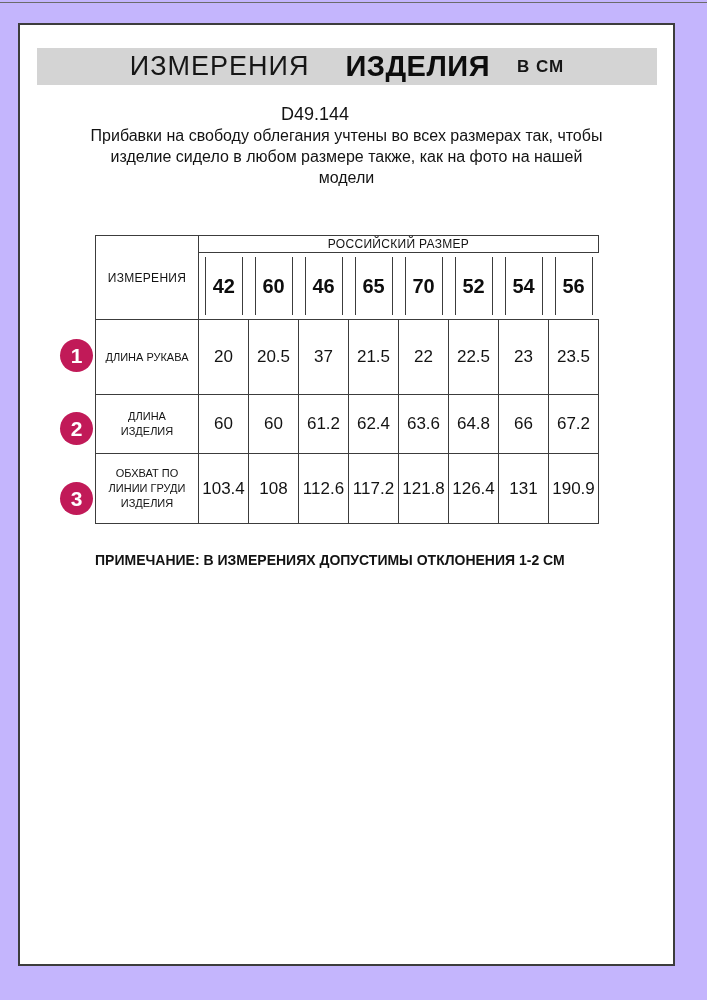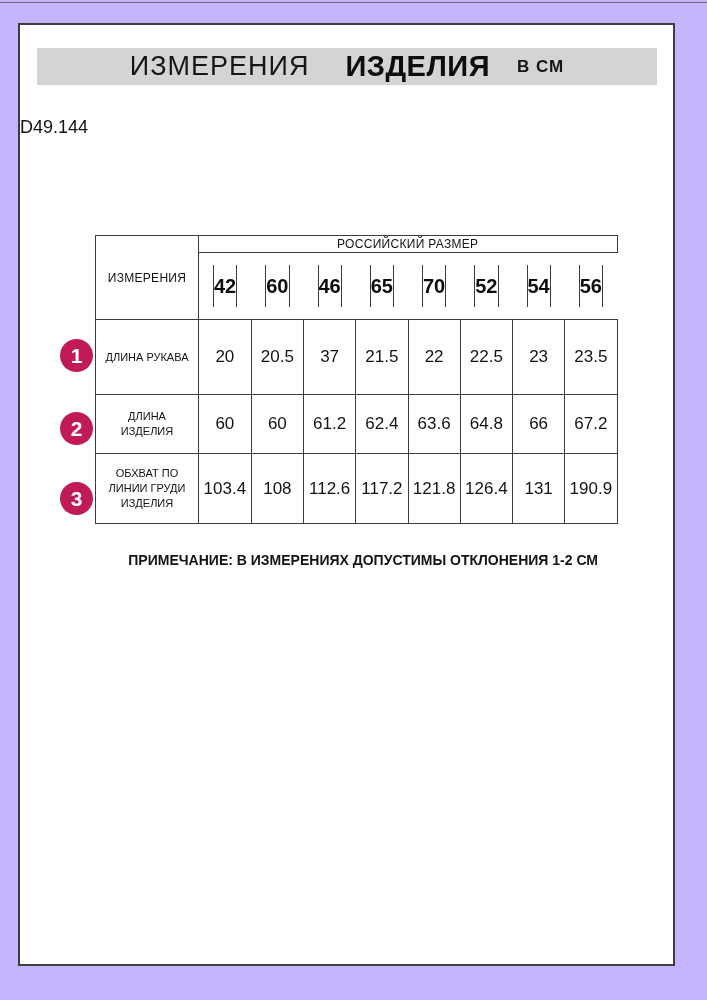--- a/index.html
+++ b/index.html
@@ -52,23 +52,23 @@
   }
   .title-units {
     font-size: 17px;
     font-weight: 700;
     letter-spacing: 1px;
     margin-left: 27px;
     color: #161616;
   }
   .product-code {
     position: absolute;
-    left: 0; top: 92px;
+    left: 0; top: 79px;
     width: 590px;
-    text-align: left;
+    text-align: center;
     font-size: 18px;
     color: #131313;
   }
   .description {
     position: absolute;
     left: 0; top: 100px;
     width: 653px;
     text-align: center;
     font-size: 16px;
     line-height: 21px;
@@ -92,21 +92,21 @@
     letter-spacing: 0.3px;
   }
   td.group-head {
     font-size: 12px;
     height: 17px;
     padding: 0;
     letter-spacing: 0.3px;
   }
   td.size-cell {
     border: none;
-    padding: 12px;
+    padding: 4px;
     height: 67px;
   }
   .size-box {
     height: 100%;
     margin: 0 2px;
     border-left: 1px solid #3c3c3c;
     border-right: 1px solid #3c3c3c;
     display: flex;
     align-items: center;
     justify-content: center;
@@ -140,21 +140,21 @@
     align-items: center;
     justify-content: center;
   }
   .badge-1 { top: 314px; }
   .badge-2 { top: 387px; }
   .badge-3 { top: 457px; }
   .note {
     position: absolute;
     left: 75px; top: 527px;
     width: 503px;
-    text-align: right;
+    text-align: left;
     font-size: 14px;
     font-weight: 700;
     color: #131313;
   }
 </style>
 </head>
 <body>
 
 <div class="canvas">
   <div class="top-hairline"></div>
@@ -162,20 +162,23 @@
   <div class="page-frame">
 
     <div class="title-bar">
       <span class="title-regular">ИЗМЕРЕНИЯ</span>
       <span class="title-bold">ИЗДЕЛИЯ</span>
       <span class="title-units">В СМ</span>
     </div>
 
     <div class="product-code">D49.144</div>
 
+    <div class="description">Прибавки на свободу облегания учтены во всех размерах так, чтобы
+изделие сидело в любом размере также, как на фото на нашей
+модели</div>
 
     <table class="size-table">
       <colgroup>
         <col style="width:103px">
         <col style="width:50px">
           <col style="width:50px">
           <col style="width:50px">
           <col style="width:50px">
         <col style="width:50px">
           <col style="width:50px">

